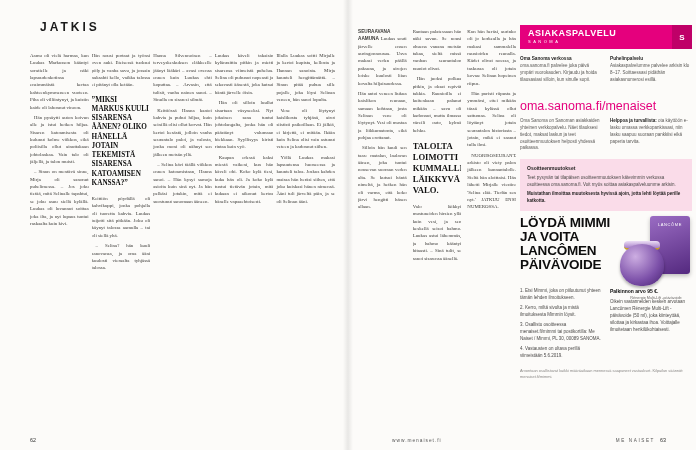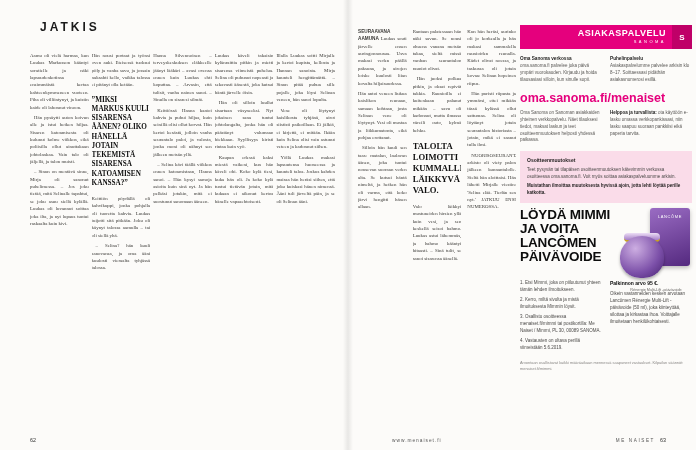--- a/index.html
+++ b/index.html
@@ -15,30 +15,30 @@
   .right-cols{position:absolute;left:358px;top:28px;width:158px;height:402px;display:flex;gap:6px}
   .col{flex:1;overflow:hidden;font-size:4.9px;line-height:1.5;text-align:justify;color:#3a3936}
   .col p{margin-bottom:3px;text-indent:4px}
   .col p:first-child{text-indent:0}
   .runin{font-family:"Liberation Sans",sans-serif;font-size:4.7px}
   blockquote{font-weight:bold;font-size:7.2px;line-height:1.28;margin:7px 0;color:#101010;
     text-align:left;text-indent:0;font-family:"Liberation Serif",serif}
   blockquote.big{font-size:8.6px}
   
   .service{position:absolute;left:520px;top:25px;width:172px}
-  .sp-bar{position:relative;background:#e5007d;height:24px;color:#fff;text-align:right;padding:3px 26px 0 0}
+  .sp-bar{position:relative;background:#e5007d;height:24px;color:#fff;padding:3px 26px 0 8px}
   .sp-bar .t1{font-family:"Liberation Sans",sans-serif;font-weight:bold;font-size:9px;letter-spacing:.5px;display:block}
   .sp-bar .t2{font-family:"Liberation Sans",sans-serif;font-size:4px;letter-spacing:2.5px;display:block;margin-top:1px}
   .sp-tab{position:absolute;right:0;top:0;width:20px;height:24px;background:#bf0068;display:flex;
     align-items:center;justify-content:center;color:#fff;font-family:"Liberation Sans",sans-serif;font-weight:bold;font-size:8px}
   .sp-info{display:flex;gap:8px;margin-top:6px;font-family:"Liberation Sans",sans-serif;
     font-size:4.5px;line-height:1.5;color:#5a5856}
   .sp-info .blk{flex:1}
   .sp-info b{display:block;color:#1f1e1d;font-size:4.7px;margin-bottom:1px}
-  .oma-link{margin-top:8px;font-family:"Liberation Sans",sans-serif;font-weight:bold;font-size:12.5px;color:#e5007d}
+  .oma-link{margin-top:16px;font-family:"Liberation Sans",sans-serif;font-weight:normal;font-size:12.5px;color:#e5007d}
   .sp-cols{display:flex;gap:8px;margin-top:5px;font-family:"Liberation Sans",sans-serif;
     font-size:4.5px;line-height:1.5;color:#5a5856}
   .sp-cols .blk{flex:1}
   .sp-cols b{color:#1f1e1d}
   .pink-box{margin-top:7px;background:#fadce9;padding:6px 7px;font-family:"Liberation Sans",sans-serif;
     font-size:4.5px;line-height:1.55;color:#4c4a49}
   .pink-box b.hd{display:block;color:#1f1e1d;font-size:5px;margin-bottom:2px}
   .pink-box .note{display:block;margin-top:2px;font-weight:bold;color:#1f1e1d}
   
   .ad{position:relative;margin-top:5px}

